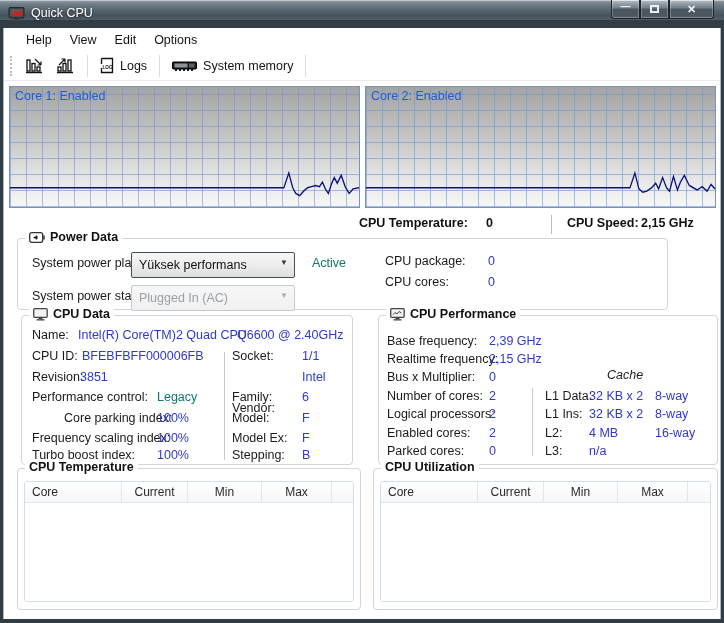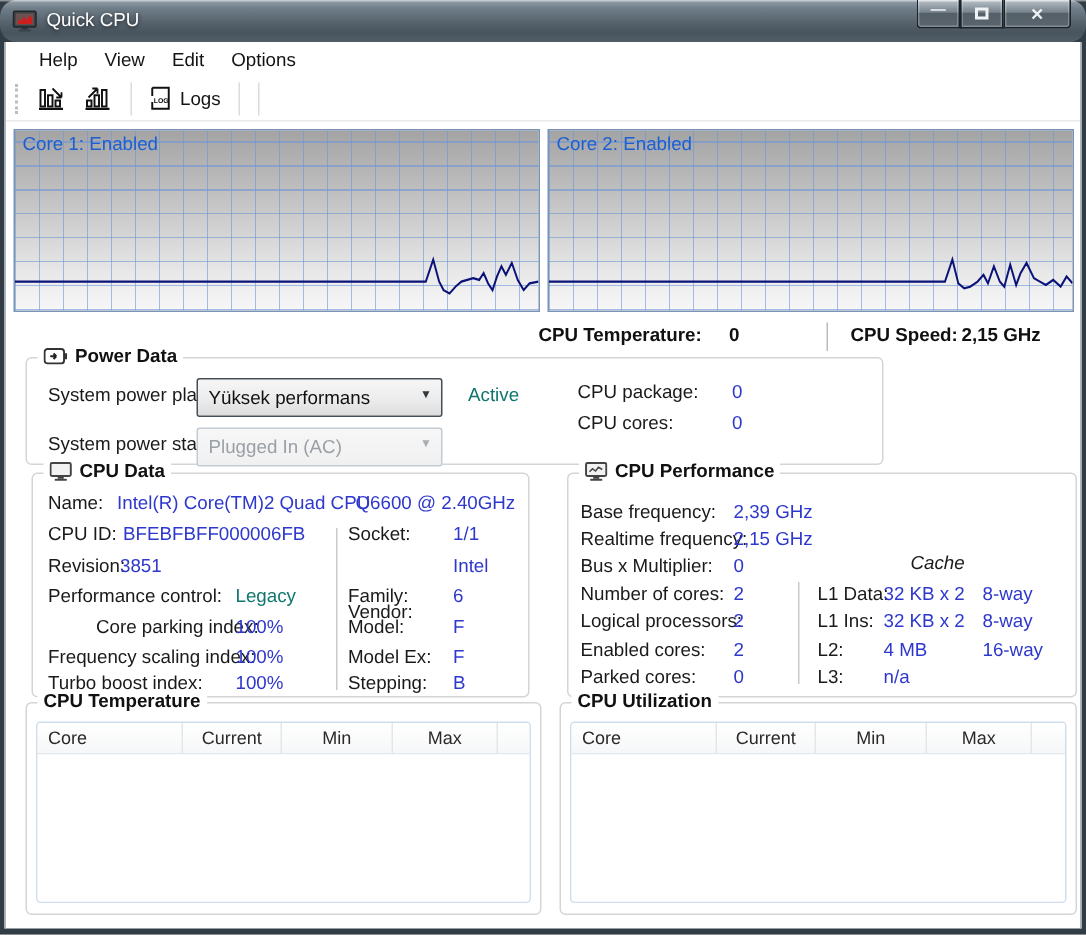--- a/index.html
+++ b/index.html
@@ -1,22 +1,22 @@
 <!DOCTYPE html>
 <html><head>
 <meta charset="utf-8">
 <style>
   * { margin:0; padding:0; box-sizing:border-box; }
   body { background:#555; font-family:"Liberation Sans", sans-serif; }
   .window { position:relative; width:724px; height:623px; background:#323c44; overflow:hidden;
             font-family:"Liberation Sans", sans-serif; font-size:12.5px; color:#111; }
 
   
-  .titlebar { position:absolute; top:0; left:0; right:0; height:28px;
-    background:linear-gradient(180deg,#95a1ab 0%,#707e89 20%,#55626c 55%,#47545e 78%,#515e68 100%);border-radius:11px; }
+  .titlebar { position:absolute; top:0; left:0; right:0; height:20px;
+    background:linear-gradient(180deg,#95a1ab 0%,#707e89 20%,#55626c 55%,#47545e 78%,#515e68 100%); }
   .titlebar-hl { position:absolute; top:0; left:0; right:0; height:1px; background:rgba(255,255,255,.45); }
   .app-icon { position:absolute; left:8px; top:6px; width:17px; height:16px; }
   .title-text { position:absolute; left:31px; top:6px; color:#ffffff; font-size:12.5px;
     text-shadow:0 1px 3px rgba(0,0,0,.7); }
   .win-controls { position:absolute; top:0; right:10px; display:flex; }
   .win-btn { width:29px; height:19px; border:1px solid #1c242a; border-top:none;
     background:linear-gradient(180deg,rgba(255,255,255,.34),rgba(255,255,255,.10) 45%,rgba(0,0,0,.18) 50%,rgba(255,255,255,.06));
     display:flex; align-items:center; justify-content:center; color:#eef2f5; font-size:10px; font-weight:bold;
     box-shadow:inset 0 0 0 1px rgba(255,255,255,.25); }
   .win-btn.min { border-radius:0 0 0 3px; }
@@ -143,20 +143,33 @@
       </div>
       <div class="tool-sep"></div>
       <div class="tool-btn">
         <svg width="14" height="17" viewBox="0 0 14 17">
           <path d="M1.5 1.5 H12.5 V15.5 H1.5 V11 M1.5 1.5 V7" fill="none" stroke="#111" stroke-width="1.3"></path>
           <text x="2.5" y="11.5" font-size="4.6" font-family="'Liberation Sans',sans-serif" font-weight="bold" fill="#111">LOG</text>
         </svg>
         <span>Logs</span>
       </div>
       <div class="tool-sep"></div>
+      <div class="tool-btn">
+        <svg width="25" height="12" viewBox="0 0 25 12">
+          <rect x="0.5" y="2" width="24" height="7" rx="1" fill="#18191b" stroke="#000"></rect>
+          <rect x="2.5" y="3.5" width="13" height="4" fill="#8d9298"></rect>
+          <rect x="17" y="3.5" width="5.5" height="4" fill="#5a5f66"></rect>
+          <rect x="3" y="9" width="2" height="2" fill="#18191b"></rect>
+            <rect x="7" y="9" width="2" height="2" fill="#18191b"></rect>
+          <rect x="11" y="9" width="2" height="2" fill="#18191b"></rect>
+            <rect x="15" y="9" width="2" height="2" fill="#18191b"></rect>
+          <rect x="19" y="9" width="2" height="2" fill="#18191b"></rect>
+        </svg>
+        <span>System memory</span>
+      </div>
       <div class="tool-sep"></div>
     </div>
 
     <div class="graphs">
       <div class="graph">
         <svg class="wave" viewBox="0 0 353 106" preserveAspectRatio="none">
           <polyline fill="none" stroke="#0a1278" stroke-width="1.3" points="0,89 277,89 282,76 286,89 289,94 293,96 297,92 301,89 305,88 309,87 313,88 316,84 319,90 322,94 325,86 328,80 331,85 335,78 339,88 343,94 347,90 353,89"></polyline>
         </svg>
         <span class="graph-label">Core 1: Enabled</span>
       </div>
@@ -169,21 +182,21 @@
     </div>
 
     <div class="status-row">
       <span style="left:355px">CPU Temperature:</span>
       <span style="left:482px">0</span>
       <div class="st-sep"></div>
       <span style="left:563px">CPU Speed:</span>
       <span style="left:637px">2,15 GHz</span>
     </div>
 
-    <div class="groupbox" style="left:13px; top:210px; width:572px; height:72px;">
+    <div class="groupbox" style="left:13px; top:210px; width:651px; height:72px;">
       <div class="gb-label">
         <svg class="gb-icon" width="16" height="11" viewBox="0 0 16 11">
           <rect x="0.7" y="0.7" width="13" height="9.6" rx="2" fill="none" stroke="#333" stroke-width="1.3"></rect>
           <path d="M4.5 5.5 h4 M8.5 5.5 l-1.8 -1.8 M8.5 5.5 l-1.8 1.8" stroke="#222" stroke-width="1.4" fill="none"></path>
           <rect x="14.2" y="3.5" width="1.5" height="4" fill="#333"></rect>
         </svg>
         <span>Power Data</span>
       </div>
       <span class="lbl" style="left:14px; top:17px;">System power plan:</span>
       <div class="dropdown" style="left:113px; top:13px;">

